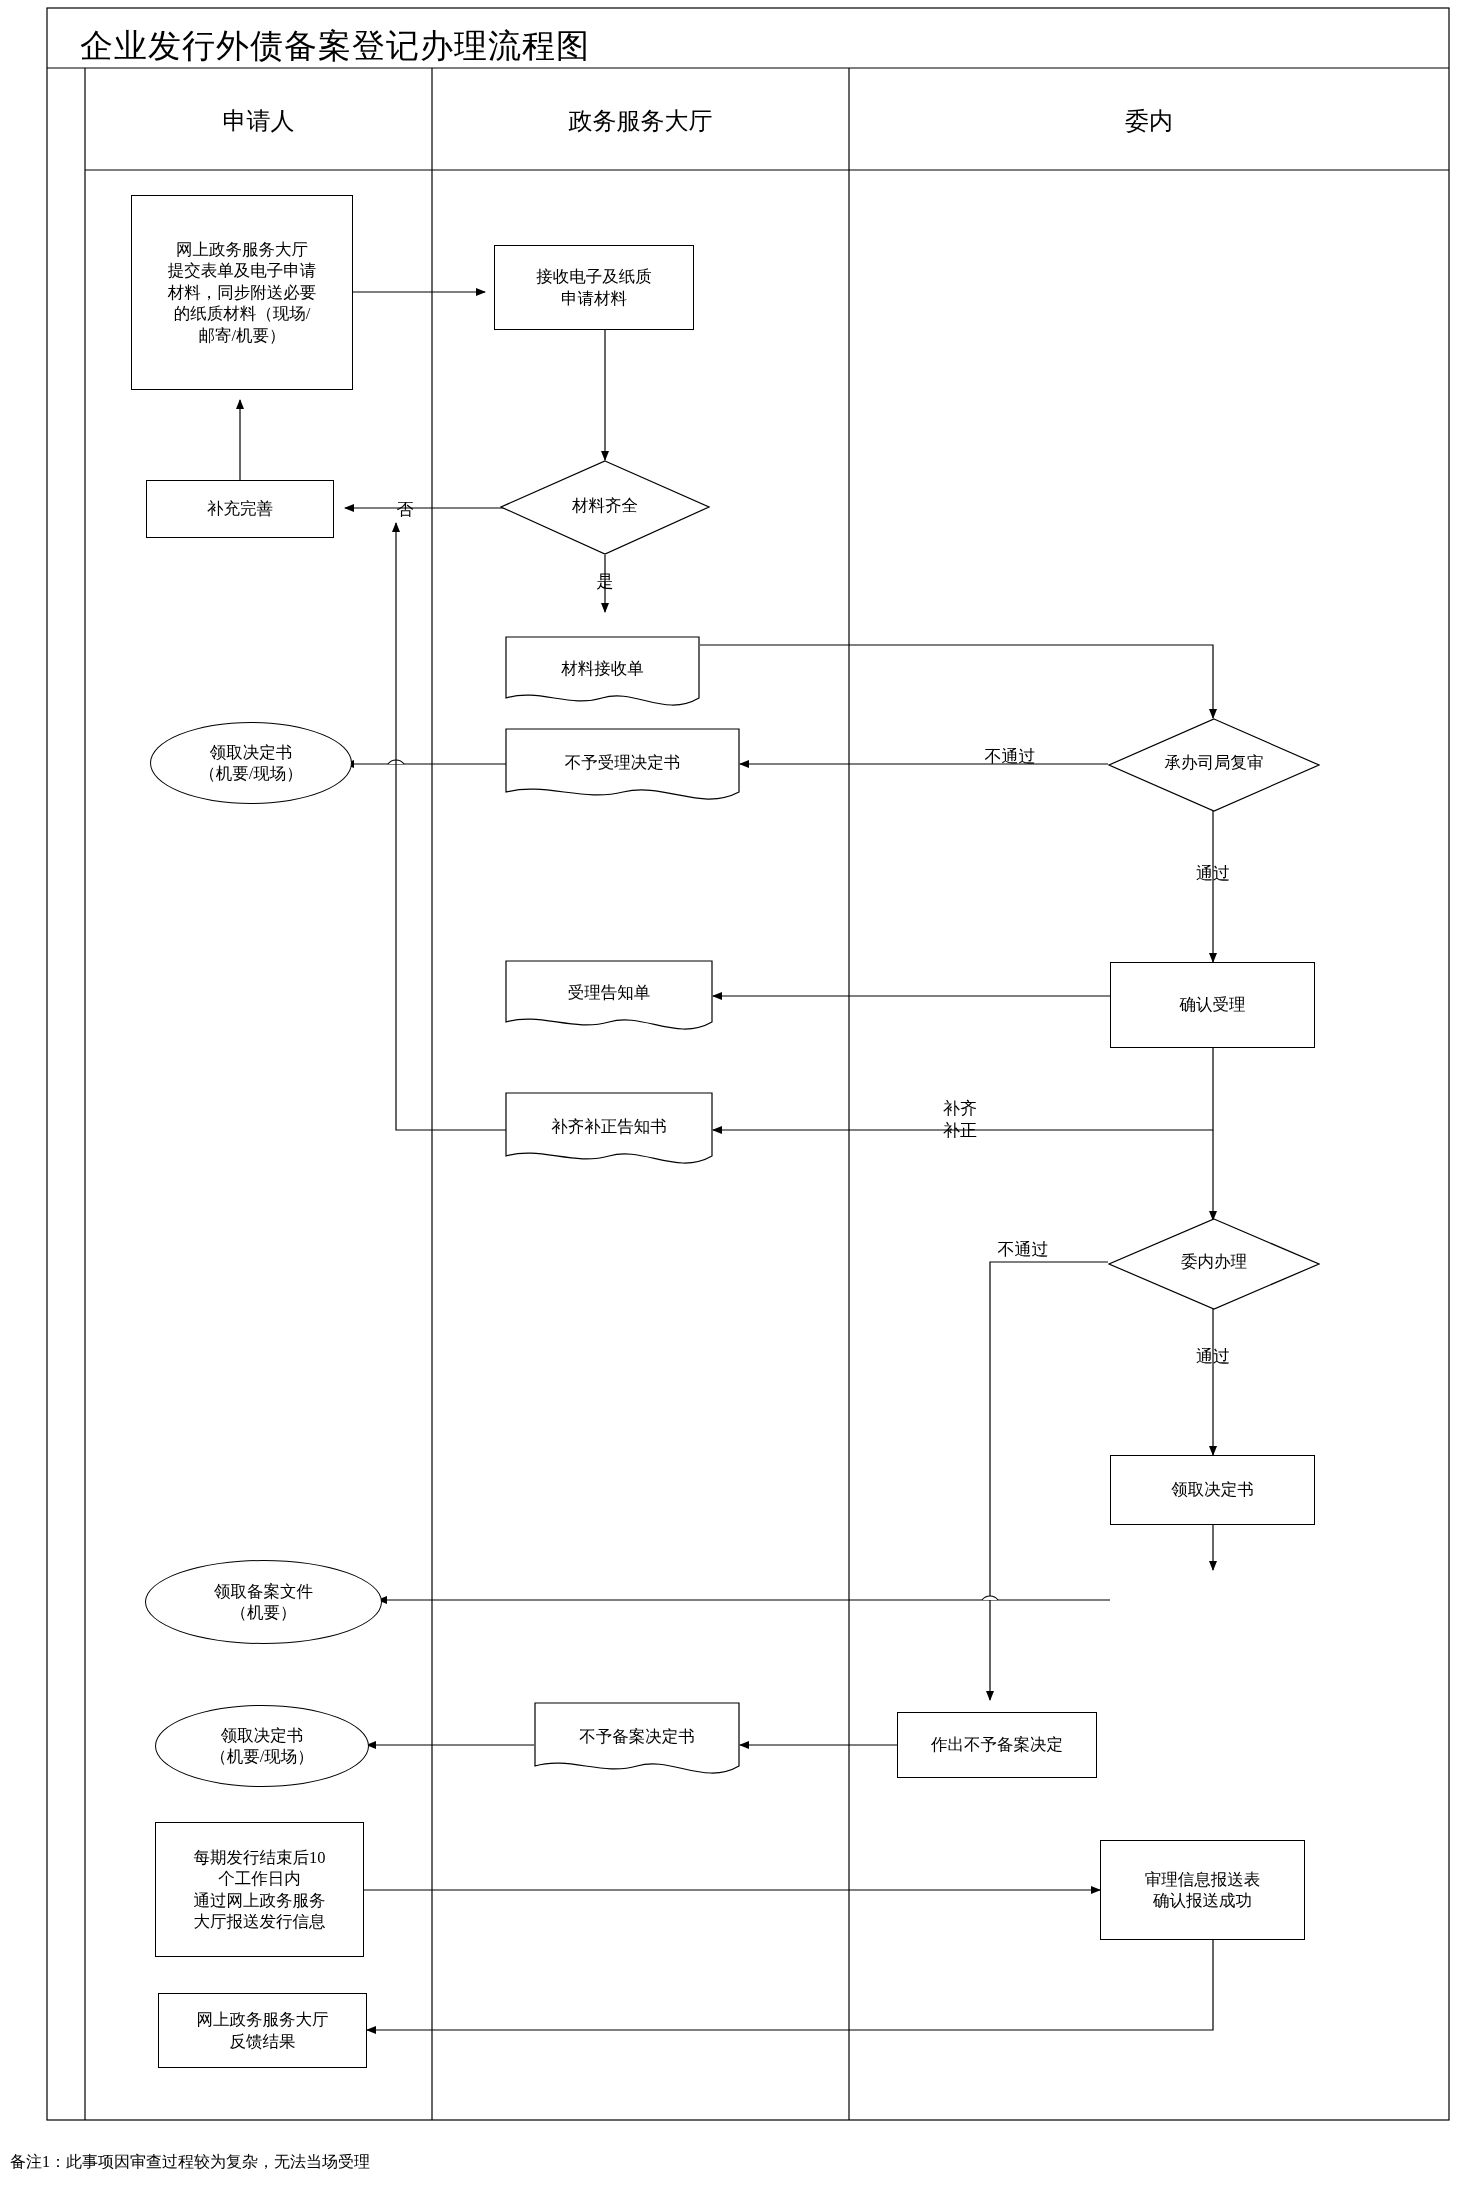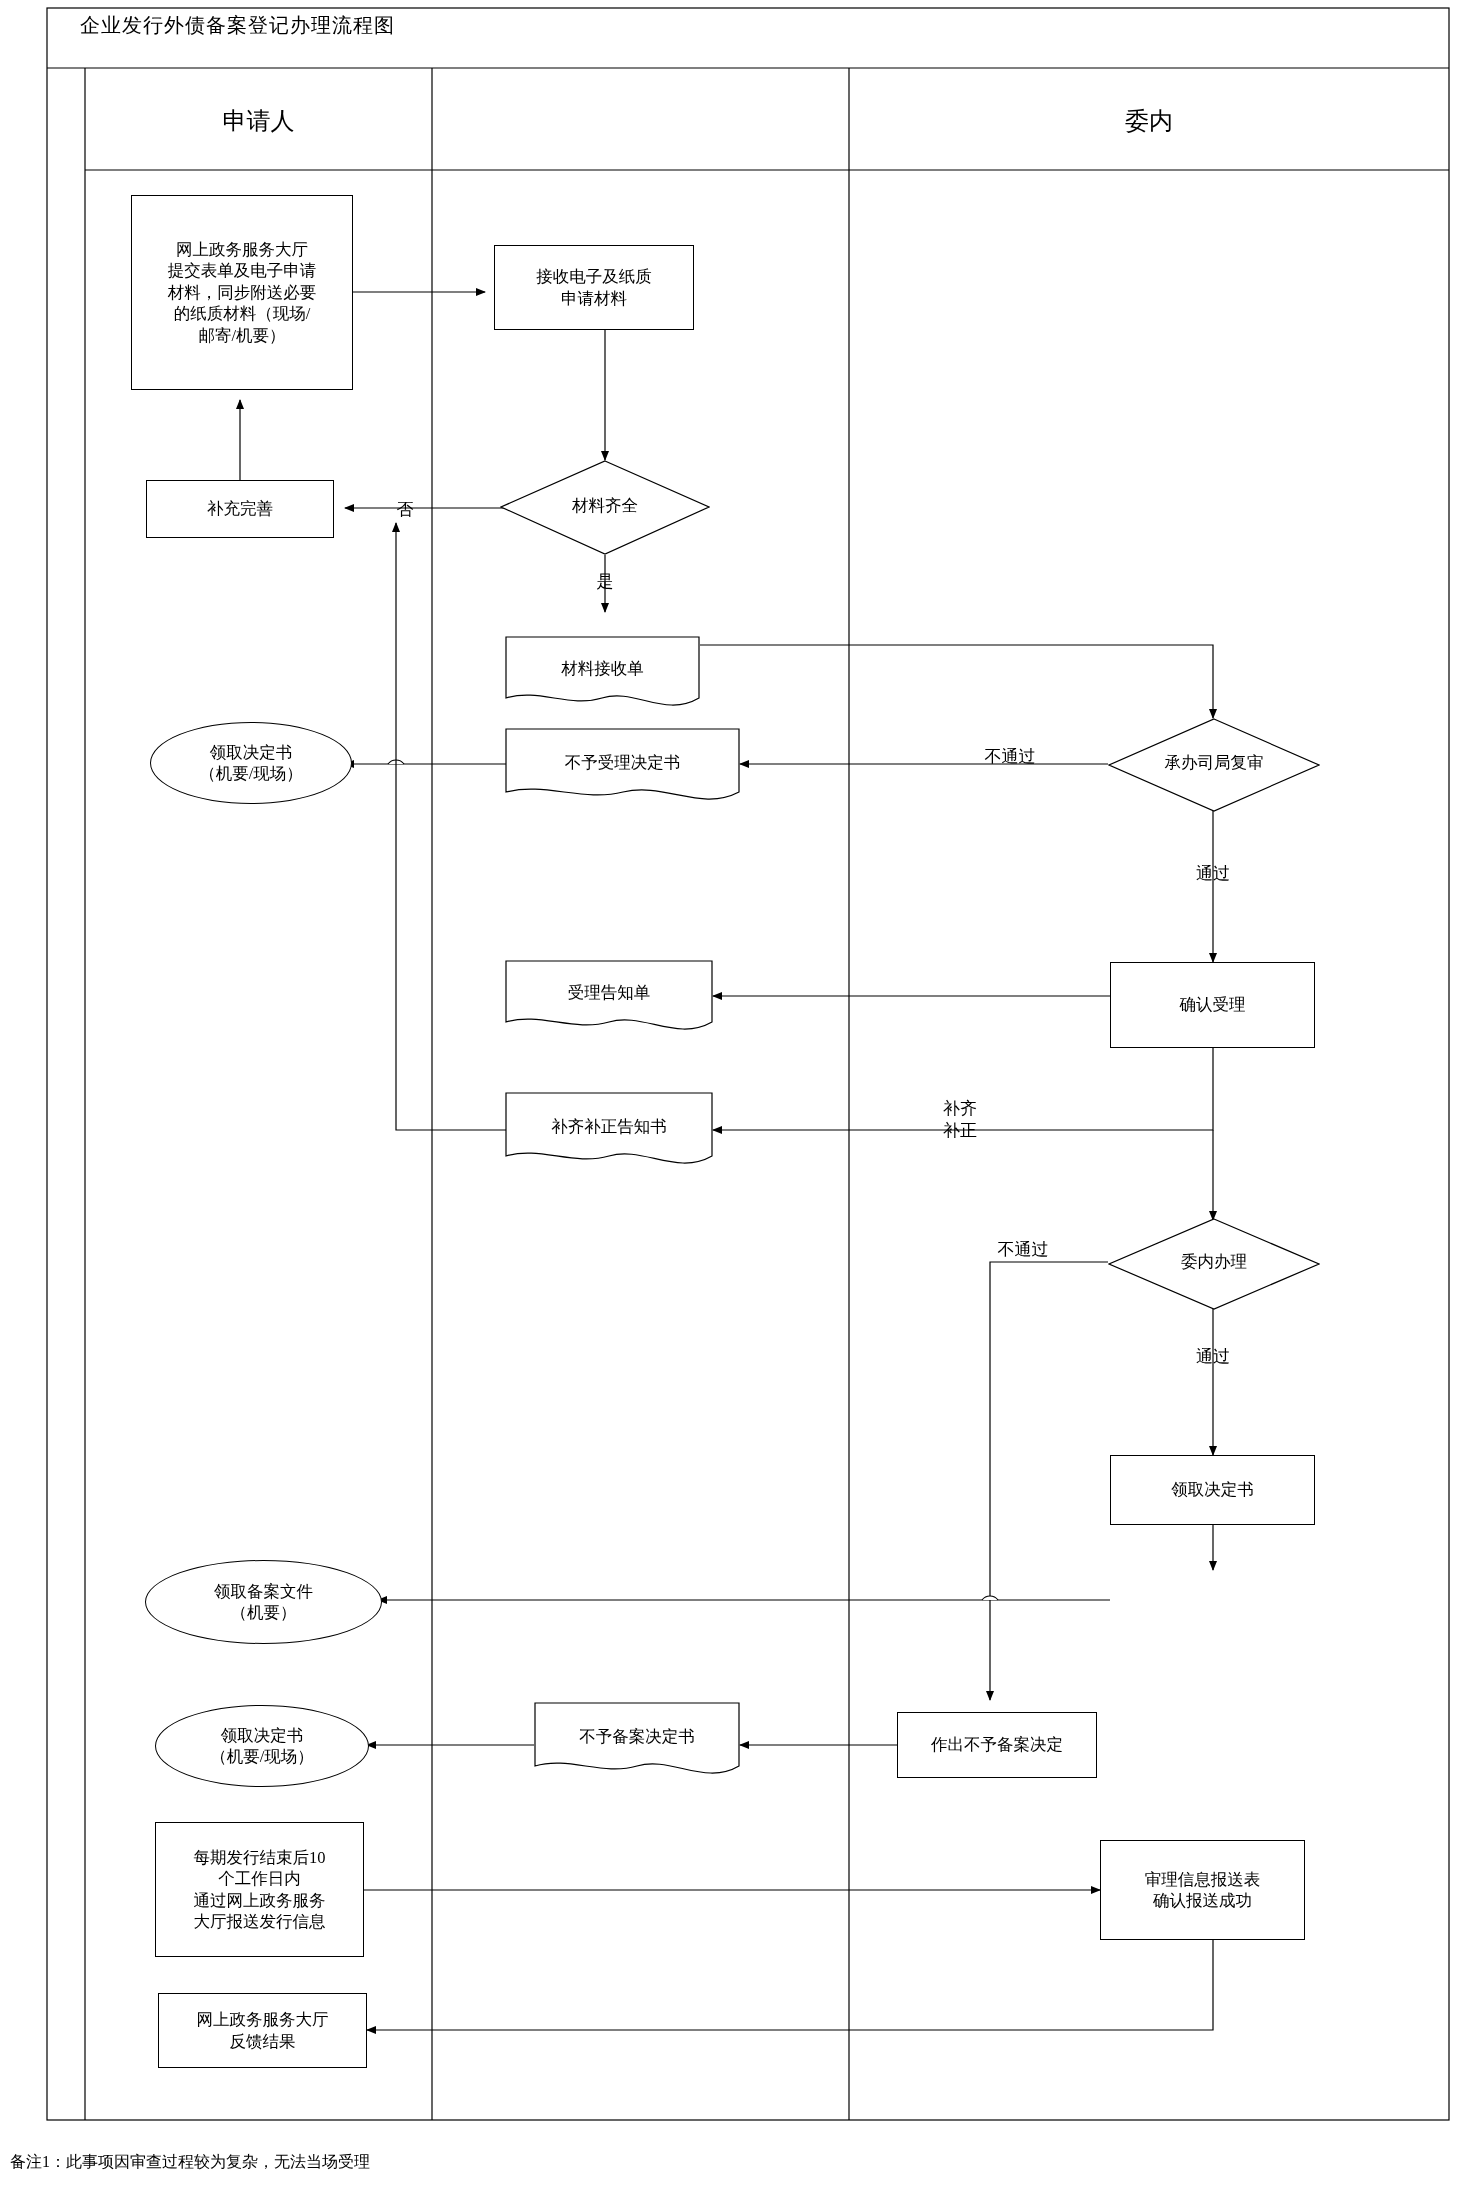--- a/index.html
+++ b/index.html
@@ -8,21 +8,21 @@
     background:#ffffff;
     font-family:"Liberation Serif","DejaVu Serif",serif;
     color:#000;
     position:relative;
     overflow:hidden;
   }
   #sheet{position:absolute;left:0;top:0;width:1459px;height:2199px;}
   .txt{position:absolute;text-align:center;line-height:1.25;white-space:pre-line;}
   .node{position:absolute;box-sizing:border-box;display:flex;align-items:center;justify-content:center;text-align:center;}
   .rect{border:1px solid #000;background:#fff;}
-  .title{position:absolute;left:80px;top:12px;font-size:20px;letter-spacing:1px;}
+  .title{position:absolute;left:80px;top:24px;font-size:33px;letter-spacing:1px;}
   .colhead{position:absolute;font-size:24px;text-align:center;}
   .lbl{position:absolute;font-size:17px;text-align:center;white-space:nowrap;}
   .note{position:absolute;font-size:16px;white-space:nowrap;}
   .nodetxt{font-size:16.5px;line-height:1.3;white-space:pre-line;}
   .diamondwrap{position:absolute;}
   .ell{position:absolute;border:1px solid #000;border-radius:50%;background:#fff;
        display:flex;align-items:center;justify-content:center;text-align:center;}
   svg{position:absolute;left:0;top:0;}
 </style>
 </head>
@@ -92,20 +92,21 @@
 
       <line x1="364" y1="1890" x2="1100" y2="1890" marker-end="url(#arrow)"></line>
 
       <path d="M1213,1940 L1213,2030 L367,2030" marker-end="url(#arrow)"></path>
     </g>
   </svg>
 
   <div class="title">企业发行外债备案登记办理流程图</div>
 
   <div class="colhead" style="left:85px;top:105px;width:347px;">申请人</div>
+  <div class="colhead" style="left:432px;top:105px;width:417px;">政务服务大厅</div>
   <div class="colhead" style="left:849px;top:105px;width:600px;">委内</div>
 
   <div class="node rect nodetxt" style="left:131px;top:195px;width:222px;height:195px;">网上政务服务大厅
 提交表单及电子申请
 材料，同步附送必要
 的纸质材料（现场/
 邮寄/机要）</div>
 
   <div class="node rect nodetxt" style="left:494px;top:245px;width:200px;height:85px;">接收电子及纸质
 申请材料</div>

